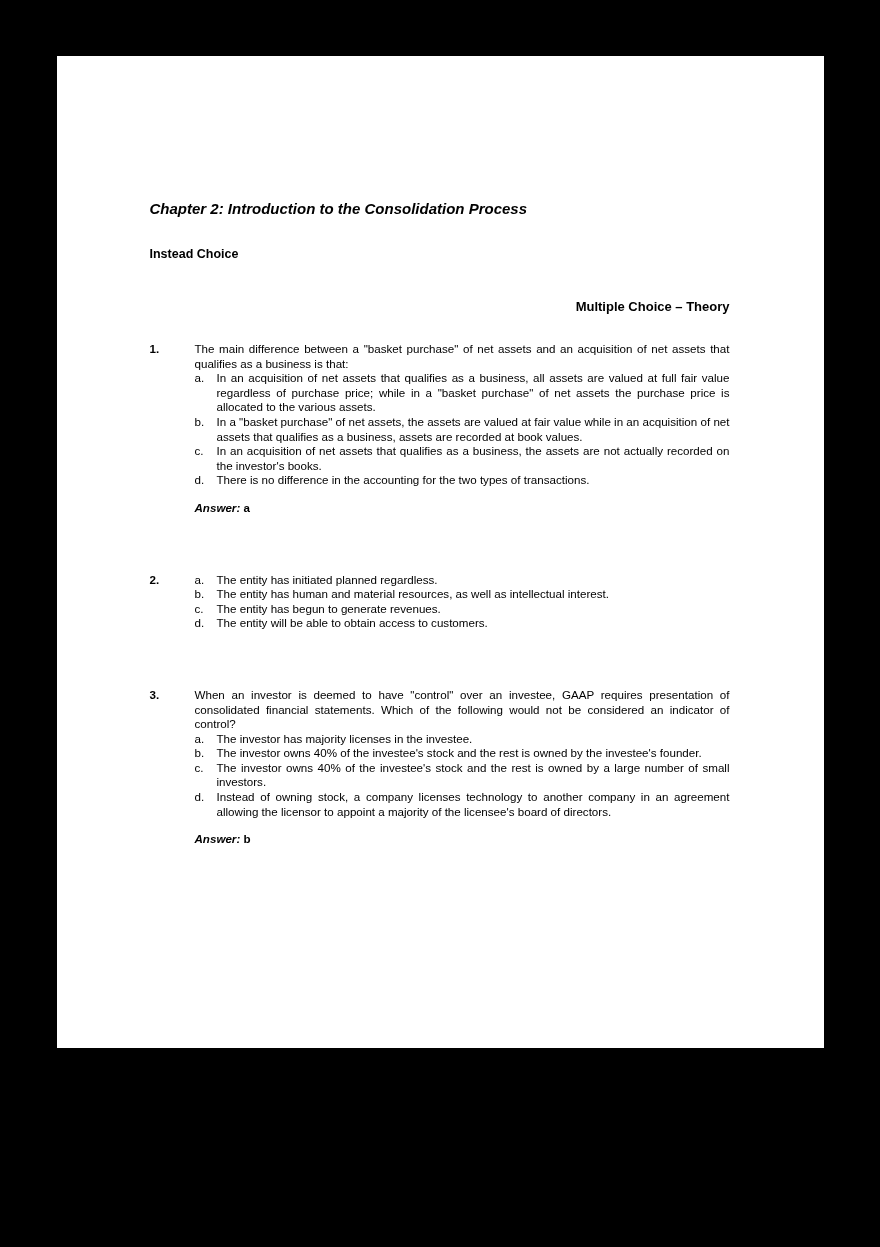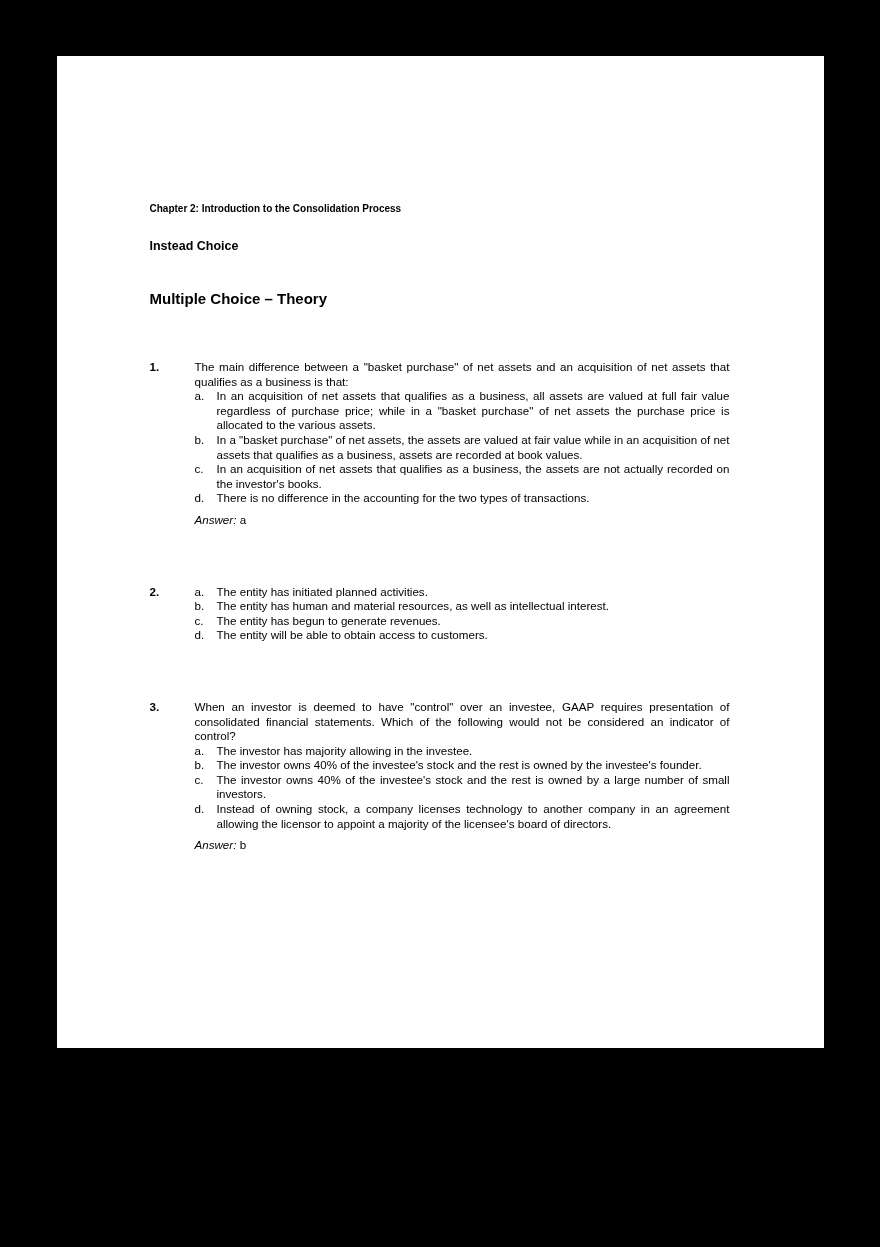--- a/index.html
+++ b/index.html
@@ -16,37 +16,38 @@
   .page {
     width: 767px;
     height: 992px;
     background: #ffffff;
     margin: 56px auto 199px auto;
     padding: 144px 94px 40px 93px;
     color: #000000;
     overflow: hidden;
   }
   .chapter-title {
-    font-size: 10px;
+    font-size: 15px;
     font-weight: bold;
     line-height: 18px;
-    margin: 0 0 21px 0;
+    margin: 0 0 29px 0;
+    font-style: italic;
   }
   .section-title {
     font-size: 12.5px;
     font-weight: bold;
     line-height: 15px;
     margin: 0 0 37px 0;
   }
   .subsection-title {
-    font-size: 15px;
+    font-size: 13px;
     font-weight: bold;
     line-height: 15px;
-    text-align: left;
-    margin: 0 0 54px 0;
+    text-align: right;
+    margin: 0 0 28px 0;
   }
   .question {
     display: flex;
     font-size: 11.6px;
     line-height: 14.6px;
   }
   .question + .question {
     margin-top: 57px;
   }
   .q-num {
@@ -65,21 +66,22 @@
   }
   .opt-label {
     width: 22px;
     flex-shrink: 0;
   }
   .opt-text {
     flex: 1;
     text-align: justify;
   }
   .answer {
-    margin-top: 7px;
+    margin-top: 13px;
+    font-weight: bold;
   }
   .answer-label {
     font-style: italic;
   }
 </style>
 </head>
 <body>
 
 <div class="page">
 
@@ -114,21 +116,21 @@
         <span class="answer-value">a</span>
       </div>
     </div>
   </div>
 
   <div class="question">
     <div class="q-num">2.</div>
     <div class="q-body">
       <div class="option">
         <span class="opt-label">a.</span>
-        <span class="opt-text">The entity has initiated planned activities.</span>
+        <span class="opt-text">The entity has initiated planned regardless.</span>
       </div>
       <div class="option">
         <span class="opt-label">b.</span>
         <span class="opt-text">The entity has human and material resources, as well as intellectual interest.</span>
       </div>
       <div class="option">
         <span class="opt-label">c.</span>
         <span class="opt-text">The entity has begun to generate revenues.</span>
       </div>
       <div class="option">
@@ -137,21 +139,21 @@
       </div>
     </div>
   </div>
 
   <div class="question">
     <div class="q-num">3.</div>
     <div class="q-body">
       <div class="q-text">When an investor is deemed to have "control" over an investee, GAAP requires presentation of consolidated financial statements.  Which of the following would not be considered an indicator of control?</div>
       <div class="option">
         <span class="opt-label">a.</span>
-        <span class="opt-text">The investor has majority allowing in the investee.</span>
+        <span class="opt-text">The investor has majority licenses in the investee.</span>
       </div>
       <div class="option">
         <span class="opt-label">b.</span>
         <span class="opt-text">The investor owns 40% of the investee's stock and the rest is owned by the investee's founder.</span>
       </div>
       <div class="option">
         <span class="opt-label">c.</span>
         <span class="opt-text">The investor owns 40% of the investee's stock and the rest is owned by a large number of small investors.</span>
       </div>
       <div class="option">

